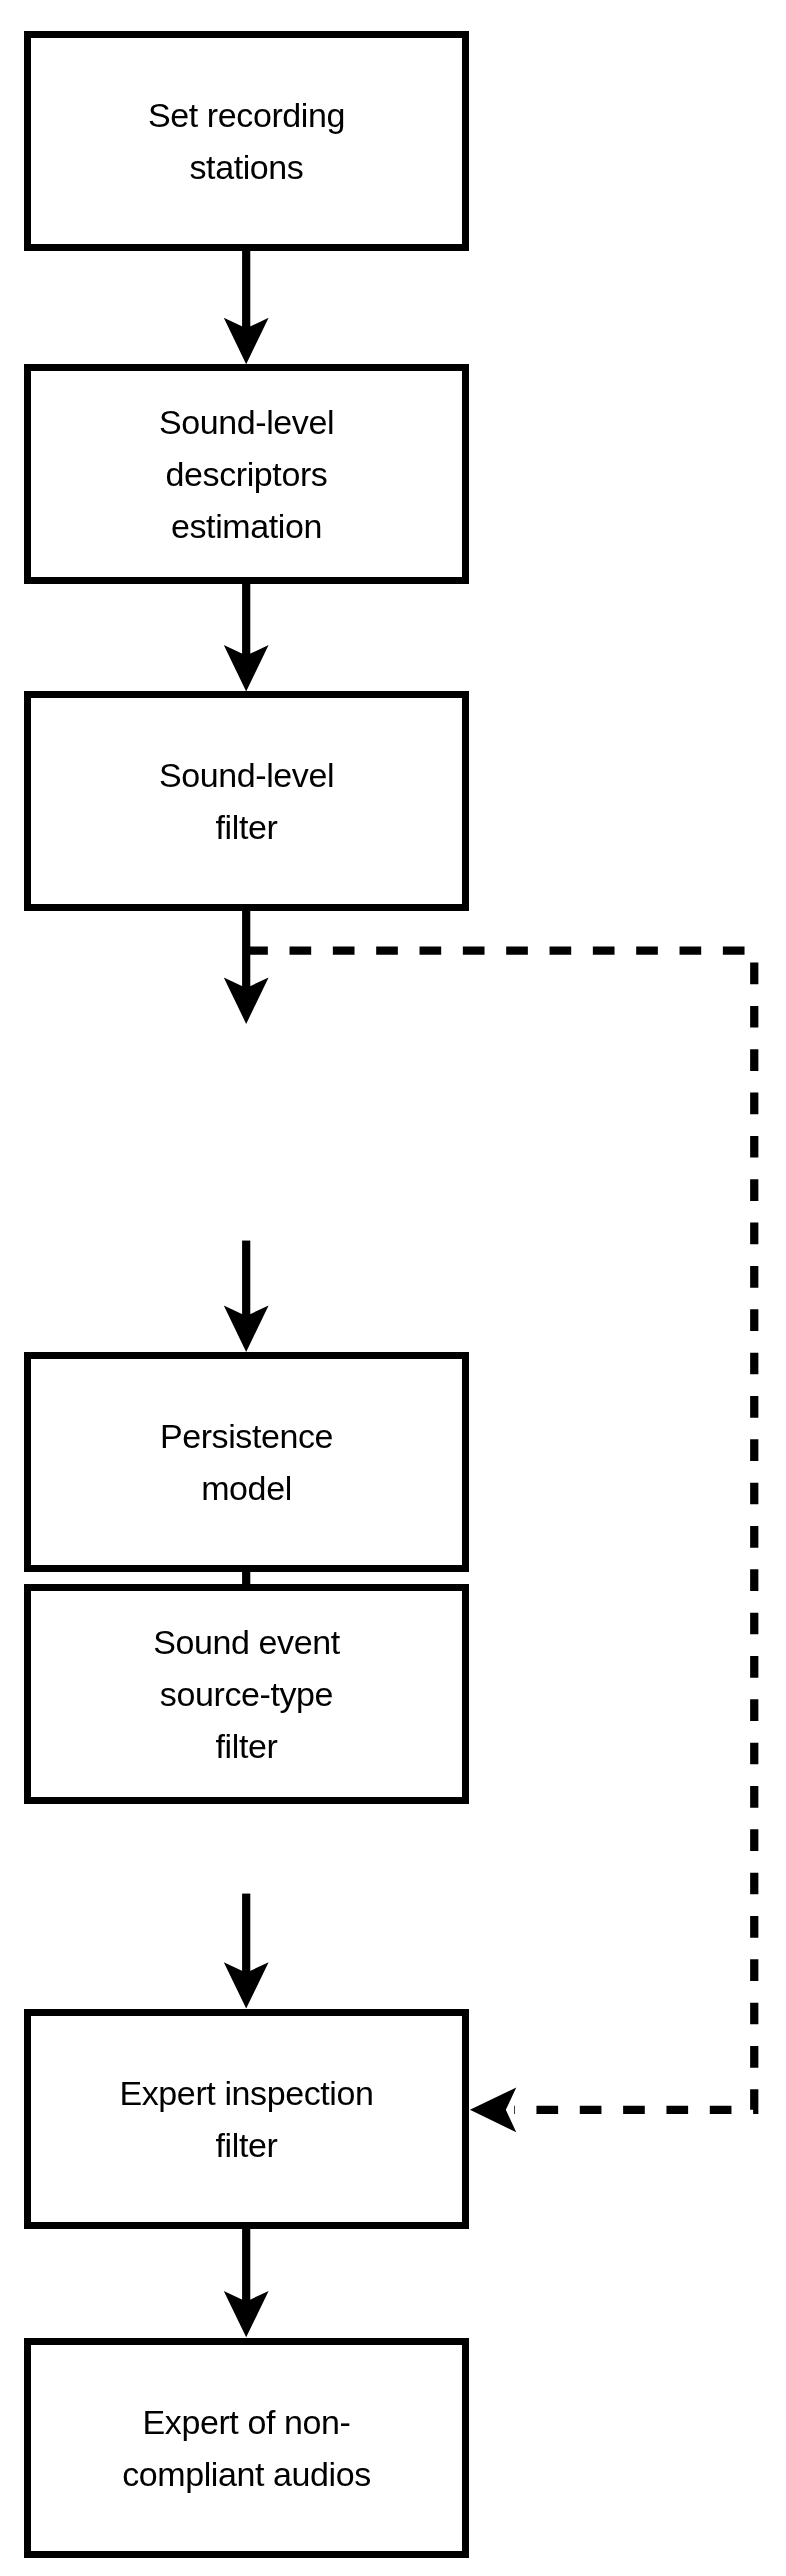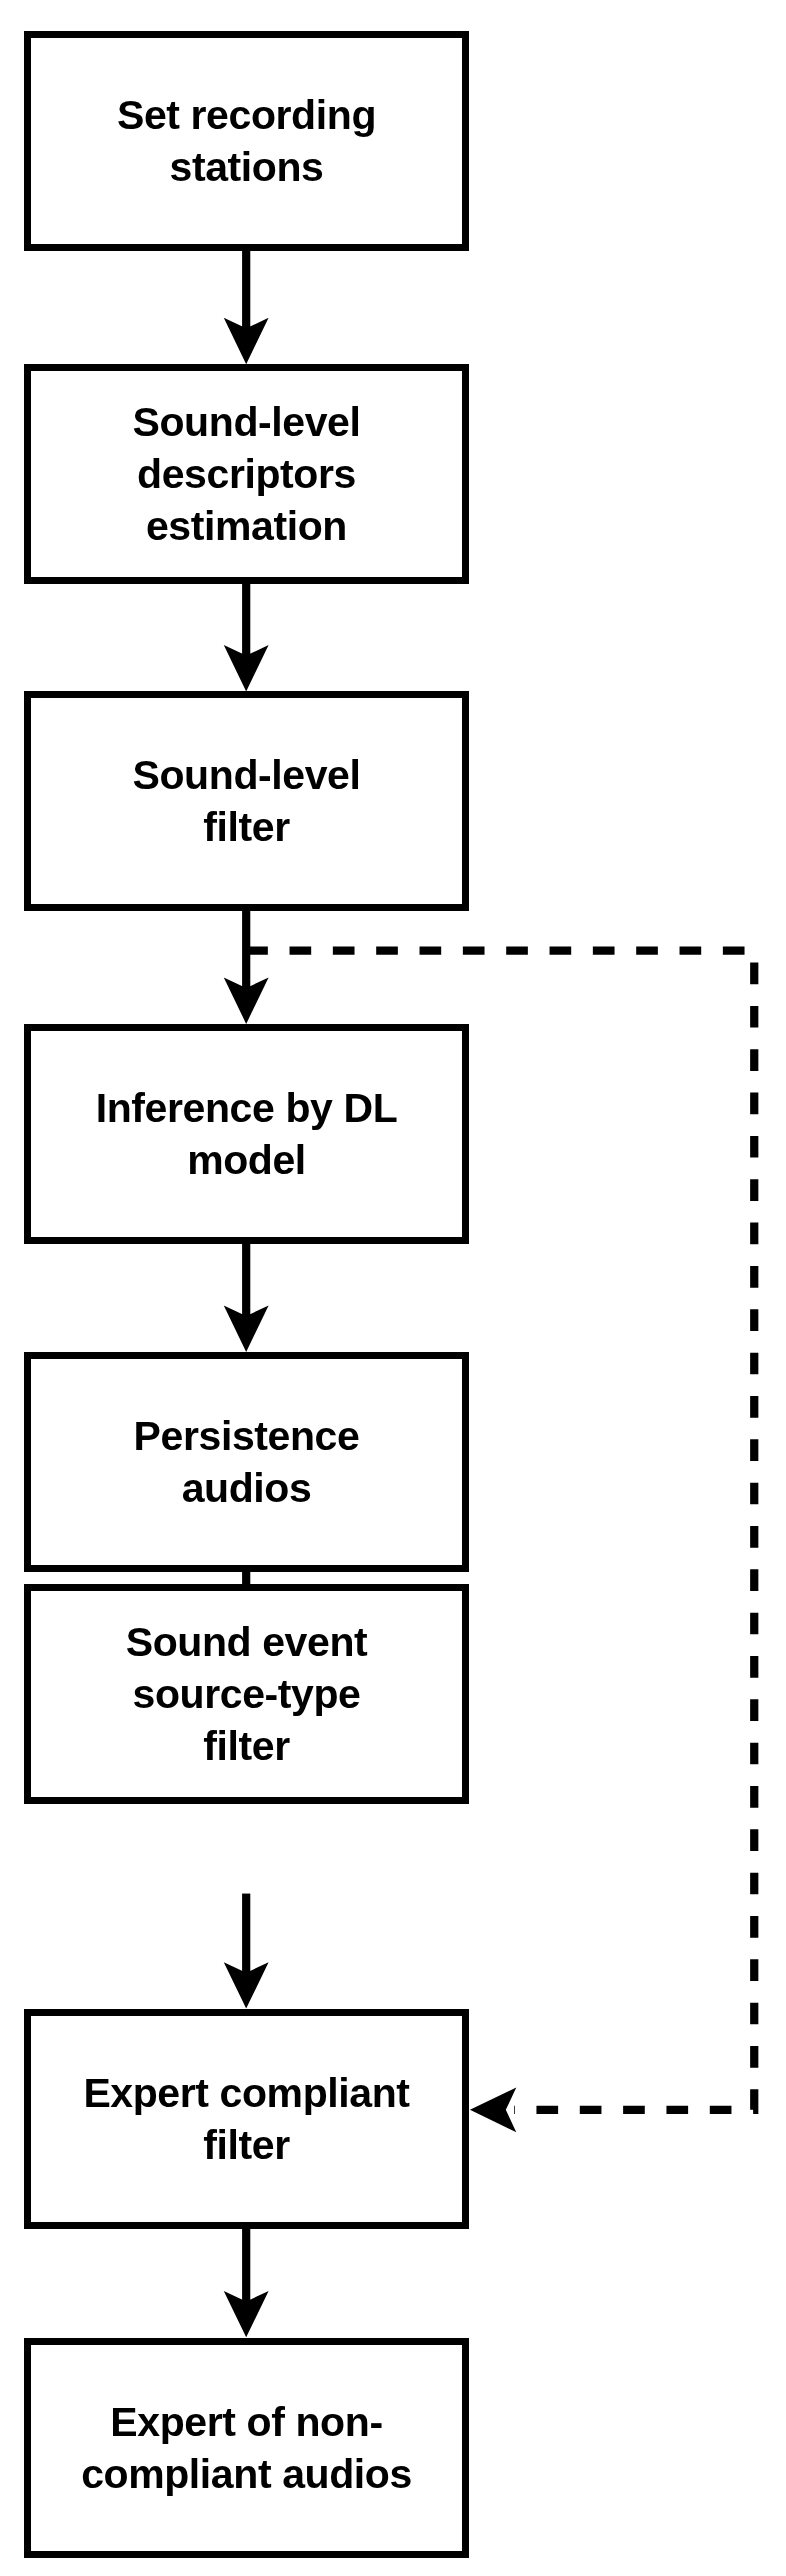--- a/index.html
+++ b/index.html
@@ -27,22 +27,22 @@
     left: 24px;
     width: 445px;
     height: 220px;
     box-sizing: border-box;
     border: 7.5px solid #000000;
     background: #ffffff;
     display: flex;
     align-items: center;
     justify-content: center;
     text-align: center;
-    font-size: 41px;
-    font-weight: 700;
+    font-size: 34px;
+    font-weight: 400;
     line-height: 52px;
     color: #000000;
     white-space: pre-line;
     letter-spacing: -0.4px;
   }
 </style>
 </head>
 <body>
 
 <div class="canvas">
@@ -74,26 +74,24 @@
     <polygon points="329.5,3128 359.5,3066 329.5,3080 299.5,3066" fill="#000000"></polygon>
   </svg>
 
   <div class="node" style="top:31px">Set recording
 stations</div>
   <div class="node" style="top:364px">Sound-level
 descriptors
 estimation</div>
   <div class="node" style="top:691px">Sound-level
 filter</div>
-  <div class="node" style="top:1024px">Inference by DL
+  <div class="node" style="top:1352px">Persistence
 model</div>
-  <div class="node" style="top:1352px">Persistence
-audios</div>
   <div class="node" style="top:1584px">Sound event
 source-type
 filter</div>
-  <div class="node" style="top:2009px">Expert compliant
+  <div class="node" style="top:2009px">Expert inspection
 filter</div>
   <div class="node" style="top:2338px">Expert of non-
 compliant audios</div>
 
 </div>
 
 
 </body></html>

